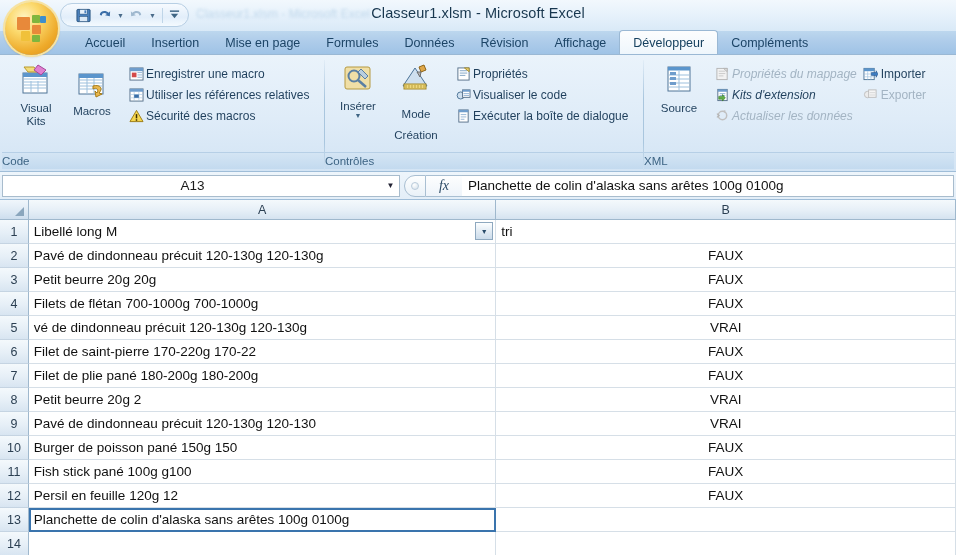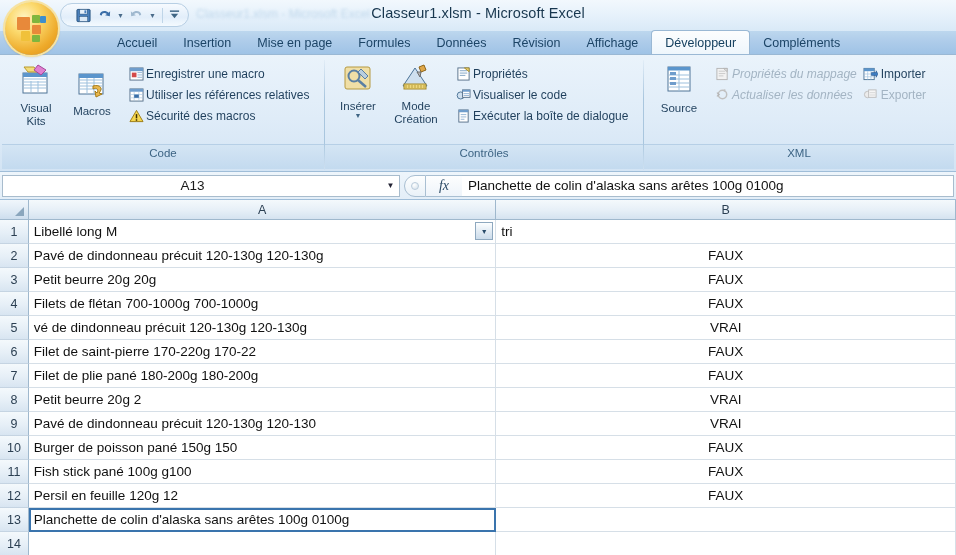--- a/index.html
+++ b/index.html
@@ -83,21 +83,21 @@
     transform: translate(-50%, -50%);
     width: 30px; height: 28px;
   }
   .orb-sq { position: absolute; border-radius: 1px; }
 
   
   .tabstrip {
     position: relative;
     height: 24px;
     background: linear-gradient(to bottom, #bdd7ee 0%, #aeccea 45%, #9fc3e6 100%);
-    padding-left: 104px;
+    padding-left: 72px;
     display: flex;
     align-items: flex-end;
     border-bottom: 1px solid #9ab8d4;
   }
   .tab {
     position: relative;
     height: 23px;
     padding: 0 13px;
     display: flex; align-items: center;
     font-size: 12.5px;
@@ -130,22 +130,22 @@
     display: flex;
     flex-direction: column;
   }
   .rgroup-body {
     flex: 1;
     display: flex;
     align-items: flex-start;
     padding: 4px 6px 0 6px;
   }
   .rgroup-label {
-    height: 25px;
-    text-align: center;
+    height: 17px;
+    text-align: left;
     font-size: 11.5px;
     color: #3d6484;
     line-height: 17px;
     background: linear-gradient(to bottom, #d4e5f4, #c3daef);
     border-top: 1px solid #b6cfe6;
   }
   .rgroup-sep {
     width: 1px;
     margin: 3px 0 1px 0;
     background: linear-gradient(to bottom, rgba(160,190,215,.1), #a9c6de 35%, #a9c6de 75%, rgba(160,190,215,.1));
@@ -436,21 +436,21 @@
             <svg width="34" height="30" viewBox="0 0 34 30">
               <rect x="4" y="3" width="25" height="22" rx="2" fill="#f0dfa6" stroke="#b59a42"></rect>
               <circle cx="13" cy="12" r="5.5" fill="none" stroke="#5a7fa3" stroke-width="2"></circle>
               <path d="M17 16 L25 23" stroke="#5a7fa3" stroke-width="2.5"></path>
               <path d="M20 5 L27 12 L24 15 L17 8 Z" fill="#b9cede" stroke="#5a7fa3"></path>
             </svg>
           </span>
           <span>Insérer</span>
           <span class="dropcaret">▼</span>
         </div>
-        <div class="big-btn" style="width:62px;">
+        <div class="big-btn" style="width:62px;gap:8px;">
           <span class="bicon">
             <svg width="34" height="30" viewBox="0 0 34 30">
               <path d="M4 22 L16 4 L28 22 Z" fill="#cfe0ef" stroke="#4a7296"></path>
               <rect x="5" y="20" width="22" height="5" fill="#efd87c" stroke="#a58a28"></rect>
               <path d="M7 21v3M10 21v3M13 21v3M16 21v3M19 21v3M22 21v3M25 21v3" stroke="#a58a28" stroke-width=".7"></path>
               <path d="M20 3 L25 1 L27 6 L22 8 Z" fill="#e0a84a" stroke="#8e651a"></path>
               <path d="M18 8 L22 8 L21 13 Z" fill="#b4b4b4" stroke="#6e6e6e"></path>
             </svg>
           </span>
           <span>Mode</span>
@@ -515,20 +515,31 @@
           <div class="small-btn disabled">
             <span class="sicon">
               <svg width="15" height="14" viewBox="0 0 16 15">
                 <rect x="2" y="1.5" width="11" height="12" fill="#f2f2f2" stroke="#b4b4b4"></rect>
                 <path d="M4 4.5h7M4 7h7M4 9.5h5" stroke="#c9c9c9"></path>
                 <path d="M9 1.5 L13 1.5 L13 5 Z" fill="#e4e4e4" stroke="#b4b4b4"></path>
               </svg>
             </span>
             <span>Propriétés du mappage</span>
           </div>
+          <div class="small-btn">
+            <span class="sicon">
+              <svg width="15" height="14" viewBox="0 0 16 15">
+                <rect x="3" y="1.5" width="10" height="12" fill="#fff" stroke="#56708a"></rect>
+                <rect x="3" y="1.5" width="10" height="2.5" fill="#6f9dcc"></rect>
+                <path d="M5 6h6M5 8h6" stroke="#90b3d4"></path>
+                <path d="M4 9 L8 9 L8 7 L11 10.5 L8 14 L8 12 L4 12 Z" fill="#62b04a" stroke="#2f7321" stroke-width=".6"></path>
+              </svg>
+            </span>
+            <span>Kits d'extension</span>
+          </div>
           <div class="small-btn disabled">
             <span class="sicon">
               <svg width="15" height="14" viewBox="0 0 16 15">
                 <circle cx="8" cy="7" r="4.5" fill="none" stroke="#c0c0c0" stroke-width="1.6"></circle>
                 <path d="M8 2.5 L11 1 L11 4.5 Z" fill="#c0c0c0"></path>
                 <path d="M2 5 L4.5 7 L2 9" fill="none" stroke="#b4b4b4" stroke-width="1.2"></path>
               </svg>
             </span>
             <span>Actualiser les données</span>
           </div>

